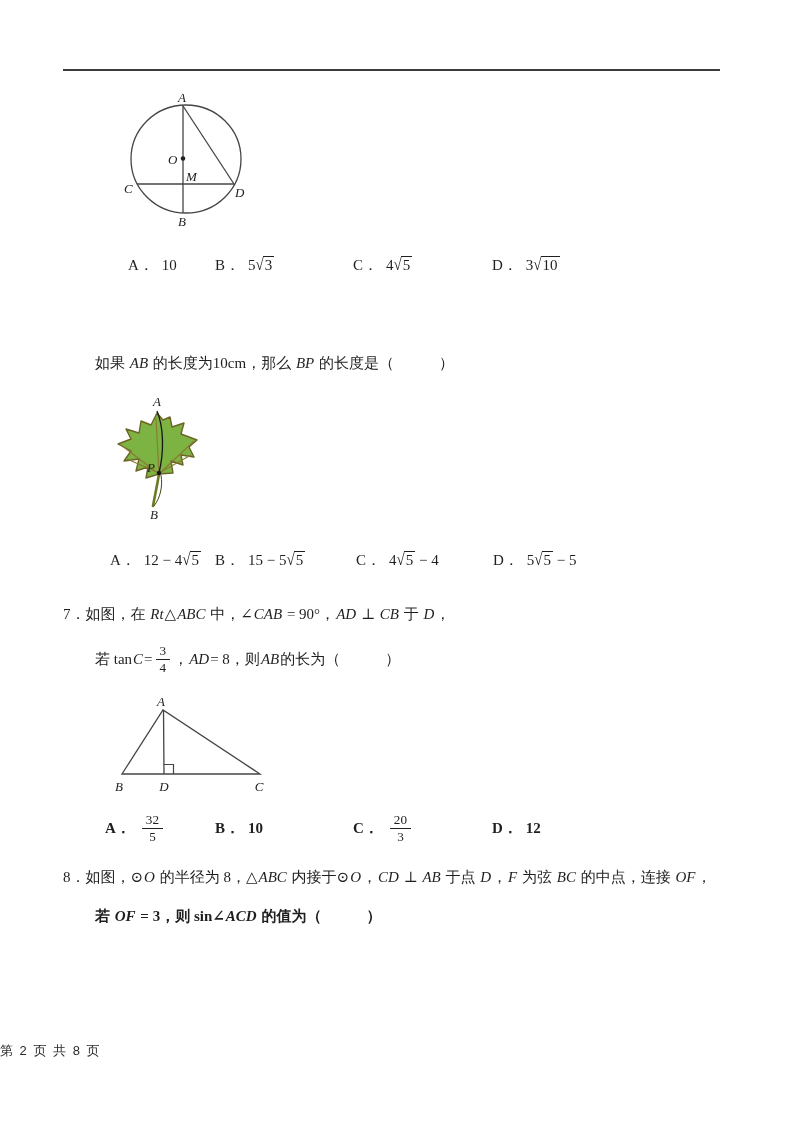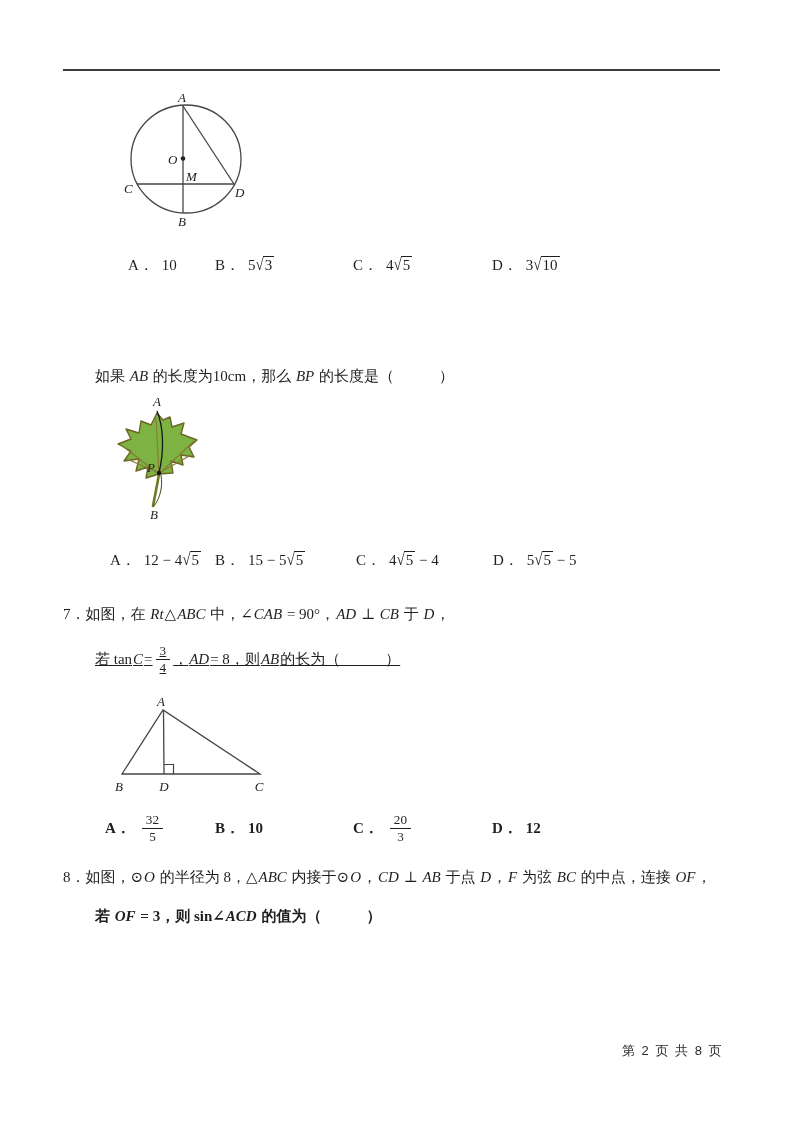--- a/index.html
+++ b/index.html
@@ -2,36 +2,36 @@
 <html><head>
 <meta charset="utf-8">
 <style>
   html,body{margin:0;padding:0;background:#ffffff;}
   #page{
     position:relative;width:793px;height:1122px;background:#ffffff;overflow:hidden;
     font-family:"Liberation Serif","DejaVu Serif",serif;color:#1f1f1f;
   }
   .rule{position:absolute;background:#3b3b3b;}
   .qline{position:absolute;white-space:nowrap;font-size:15px;line-height:22px;}
-  .qline-tall{display:flex;align-items:center;height:42px;text-decoration:underline;}
+  .qline-tall{display:flex;align-items:center;height:42px;}
   .plain{font-style:normal;}
   .var{font-style:italic;padding:0 1px;}
   .sqrt{display:inline-block;white-space:nowrap;}
   .sqrt .sign{display:inline-block;transform:scaleY(1.12);transform-origin:bottom;}
   .sqrt .rad{display:inline-block;border-top:1.2px solid currentColor;padding:0 2px;margin-left:-1px;line-height:1.15;}
   .frac{display:inline-block;text-align:center;vertical-align:middle;line-height:1.05;font-size:0.88em;margin:0 3px;}
   .frac .num{display:block;border-bottom:1px solid currentColor;padding:0 4px 1px;}
   .frac .den{display:block;padding-top:1px;}
   .optrow{position:absolute;left:0;width:793px;font-size:15px;}
   .opt{position:absolute;top:0;display:inline-flex;align-items:center;white-space:nowrap;}
   .opt-label{margin-right:8px;}
   .optrow-bold .opt-label,.optrow-bold .plain{font-weight:bold;}
   .fig{position:absolute;}
   .fig text{font-family:"Liberation Serif","DejaVu Serif",serif;font-style:italic;font-size:13px;fill:#222222;}
-  #footer{position:absolute;left:0;width:723px;text-align:right;font-size:13px;letter-spacing:1.5px;color:#2b2b2b;
+  #footer{position:absolute;left:0;width:723px;text-align:left;font-size:13px;letter-spacing:1.5px;color:#2b2b2b;
           font-family:"Liberation Sans","DejaVu Sans",sans-serif;}
 </style>
 </head>
 <body>
 
 <div id="page">
 
   <div class="rule" style="left:63px;top:69px;width:657px;height:2px;"></div>
 
   <svg class="fig" style="left:124px;top:88px;" width="122" height="140" viewBox="0 0 122 140">
@@ -60,21 +60,21 @@
     <span class="opt" style="left:353px;">
       <span class="opt-label">C．</span>
       <span class="opt-val"><span class="plain">4</span><span class="sqrt"><span class="sign">√</span><span class="rad">5</span></span></span>
     </span>
     <span class="opt" style="left:492px;">
       <span class="opt-label">D．</span>
       <span class="opt-val"><span class="plain">3</span><span class="sqrt"><span class="sign">√</span><span class="rad">10</span></span></span>
     </span>
   </div>
 
-  <div class="qline" style="left:95px;top:365px;"><span class="plain">如果 </span><span class="var">AB</span><span class="plain"> 的长度为10cm，那么 </span><span class="var">BP</span><span class="plain"> 的长度是（　　　）</span></div>
+  <div class="qline" style="left:95px;top:352px;"><span class="plain">如果 </span><span class="var">AB</span><span class="plain"> 的长度为10cm，那么 </span><span class="var">BP</span><span class="plain"> 的长度是（　　　）</span></div>
 
   <svg class="fig" style="left:110px;top:394px;" width="96" height="132" viewBox="0 0 96 132">
     <path d="M47,19 L53,26 L60,23 L62,33 L74,29 L71,40 L87,46 L79,53 L84,63 L71,61 L73,71 L61,67 L63,79 L49,80
              L36,84 L38,73 L26,77 L29,65 L14,67 L21,57 L8,50 L21,45 L16,35 L29,39 L31,27 L41,31 Z" fill="#7cb342" stroke="#6d6426" stroke-width="1.4" stroke-linejoin="round"></path>
     <g stroke="#8a7a33" stroke-width="1.1" fill="none">
       <path d="M49,80 L46,24"></path>
       <path d="M49,80 L84,47"></path>
       <path d="M49,80 L11,51"></path>
       <path d="M49,79 L81,61"></path>
       <path d="M49,79 L17,65"></path>

